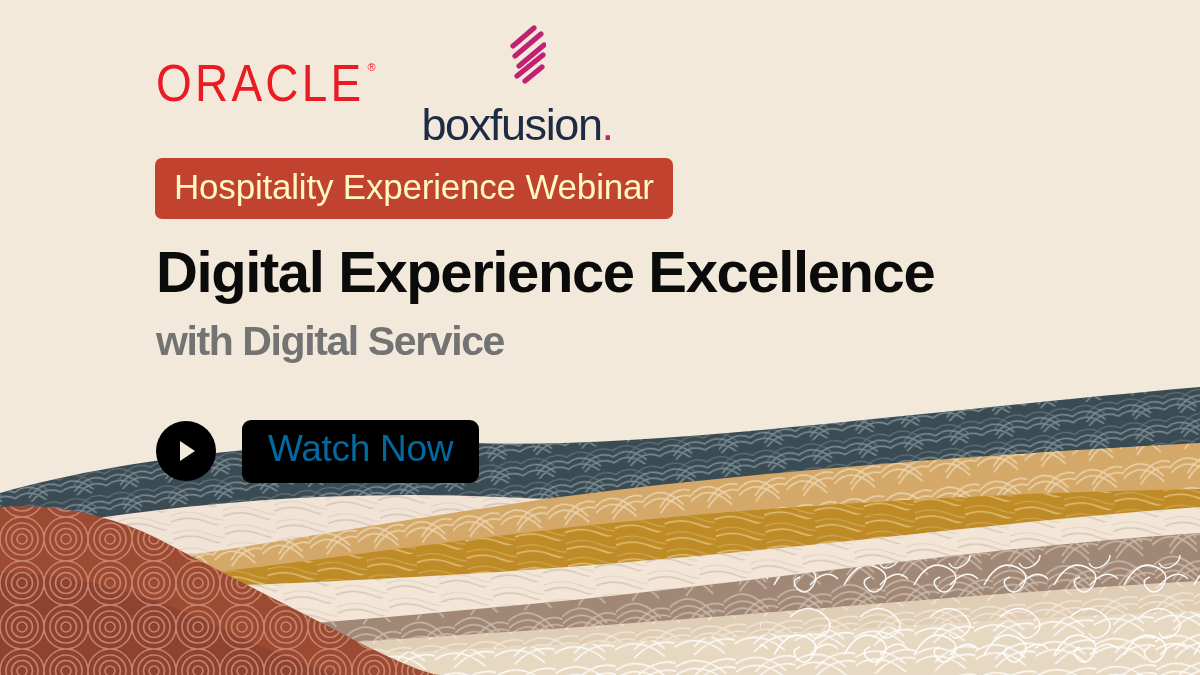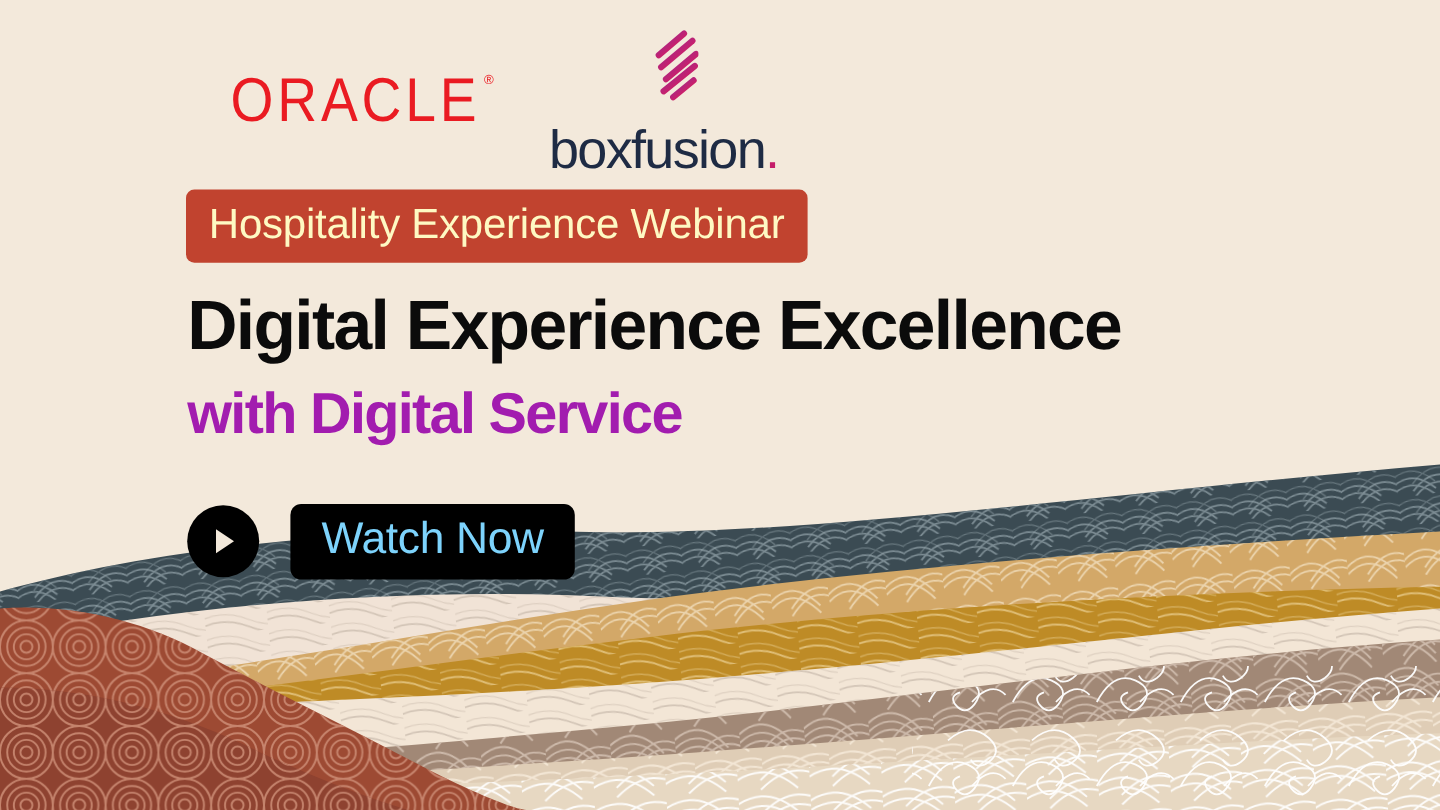--- a/index.html
+++ b/index.html
@@ -37,21 +37,20 @@
   
   .logo-row {
     position:absolute;
     left:0; top:52px;
     display:flex; align-items:center; gap:0px;
     height:62px;
   }
   .oracle-logo {
     display:flex; align-items:flex-start;
     line-height:1;
-    margin-left:36px;
   }
   .oracle-wordmark {
     font-family:"Liberation Sans", sans-serif;
     font-size:46px;
     font-weight:400;
     letter-spacing:3.2px;
     color:#EA1B22;
     line-height:1;
     transform:scaleY(1.12);
     transform-origin:left center;
@@ -103,23 +102,23 @@
   }
   .headline-l1 {
     font-size:58px;
     font-weight:700;
     color:#0B0B0B;
     letter-spacing:-1.4px;
     line-height:1.12;
     white-space:nowrap;
   }
   .headline-l2 {
-    font-size:48px;
+    font-size:41px;
     font-weight:700;
-    color:#a21caf;
+    color:#737373;
     letter-spacing:-1.4px;
     line-height:1.12;
     margin-top:14px;
     white-space:nowrap;
   }
 
   
   .cta {
     position:absolute;
     left:0; top:420px;
@@ -129,21 +128,21 @@
     width:60px; height:60px;
     border-radius:50%;
     background:#000000;
     display:flex; align-items:center; justify-content:center;
     flex:0 0 auto;
     cursor:pointer;
   }
   .play-btn svg { display:block; }
   .watch-btn {
     background:#000000;
-    color:#7dd3fc;
+    color:#0369a1;
     border-radius:9px;
     padding:8px 26px 12px 26px;
     font-size:37px;
     font-weight:400;
     letter-spacing:-0.3px;
     line-height:1.15;
     white-space:nowrap;
     cursor:pointer;
     display:inline-block;
   }

